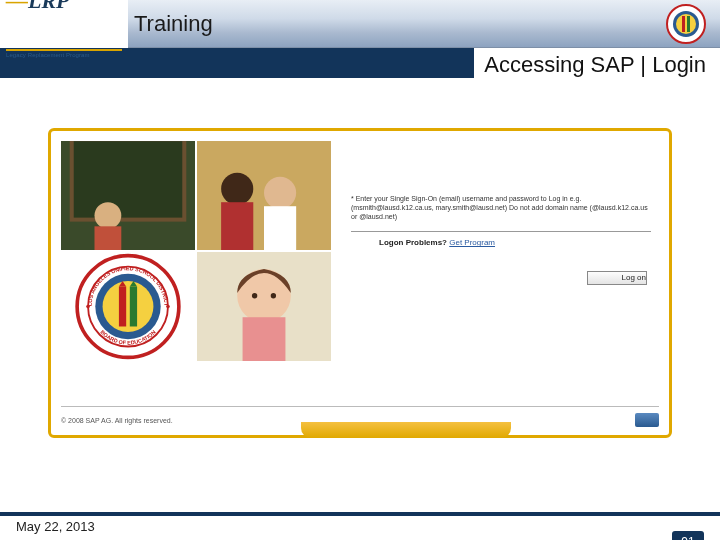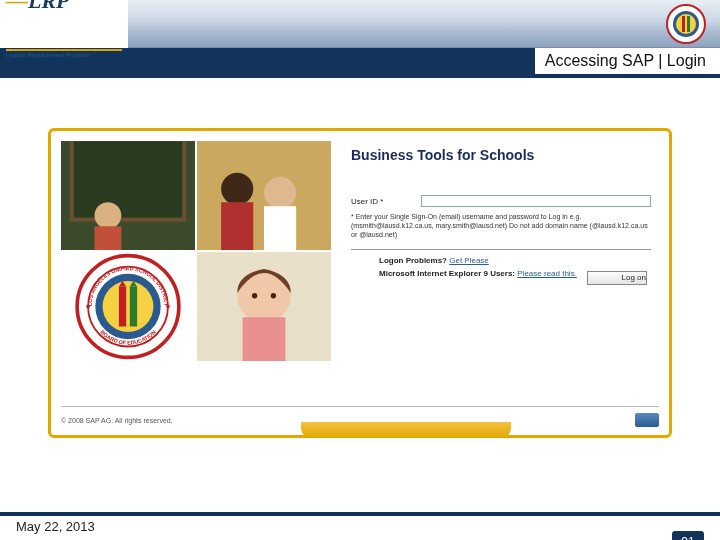--- a/index.html
+++ b/index.html
@@ -66,21 +66,21 @@
     width: 100%;
     height: 30px;
     background: #12345a;
     display: flex;
     justify-content: flex-end;
     align-items: flex-start;
   }
   .subtitle-tab {
     background: #ffffff;
     padding: 4px 14px 4px 10px;
-    font-size: 16px;
+    font-size: 22px;
     color: #111;
   }
 
   
   .content {
     position: absolute;
     left: 48px;
     top: 128px;
     width: 624px;
     height: 310px;
@@ -251,20 +251,21 @@
 </head>
 <body>
 
 <div class="header">
   <div class="logo-block">
     <div class="logo-main">
       <span class="dash">—</span><span>LRP</span>
     </div>
     <div class="logo-sub">Legacy Replacement Program</div>
   </div>
+  <div class="header-title">Training</div>
   <div class="seal-top">
     <svg viewBox="0 0 40 40">
       <circle cx="20" cy="20" r="19" fill="#fff" stroke="#c02020" stroke-width="2"></circle>
       <circle cx="20" cy="20" r="13" fill="#2a5a90"></circle>
       <circle cx="20" cy="20" r="10" fill="#f5d040"></circle>
       <rect x="16" y="12" width="3" height="16" fill="#c02020"></rect>
       <rect x="21" y="12" width="3" height="16" fill="#2a7a30"></rect>
     </svg>
   </div>
 </div>
@@ -323,39 +324,29 @@
           <rect width="100" height="100" fill="#e8e0c8"></rect>
           <circle cx="50" cy="42" r="20" fill="#f0c8a8"></circle>
           <path d="M30 40 Q50 10 70 40 Q70 26 50 22 Q30 26 30 40" fill="#6a4028"></path>
           <rect x="34" y="58" width="32" height="42" fill="#e89090"></rect>
           <circle cx="43" cy="42" r="2" fill="#402818"></circle>
           <circle cx="57" cy="42" r="2" fill="#402818"></circle>
         </svg>
       </div>
     </div>
 
-    <div class="portal-title">Business Tools for Schools</div>
 
     <div class="form-area">
-      <div class="form-row">
-        <div class="form-label">User ID *</div>
-        <div class="form-input"></div>
-      </div>
       <div class="hint">* Enter your Single Sign-On (email) username and password to Log in e.g. (msmith@lausd.k12.ca.us, mary.smith@lausd.net) Do not add domain name (@lausd.k12.ca.us or @lausd.net)</div>
       <div class="logon-btn">Log on</div>
       <div class="sep"></div>
       <div class="help-row">
         <span class="bold">Logon Problems?</span>
         <span> </span>
-        <span class="link">Get Please</span>
-      </div>
-      <div class="help-row">
-        <span class="bold">Microsoft Internet Explorer 9 Users:</span>
-        <span> </span>
-        <span class="link">Please read this.</span>
+        <span class="link">Get Program</span>
       </div>
     </div>
 
     <div class="footer-inside">
       <div class="copyright">© 2008 SAP AG. All rights reserved.</div>
       <div class="sap-logo"></div>
     </div>
 
     <div class="bottom-tab"></div>
   </div>

